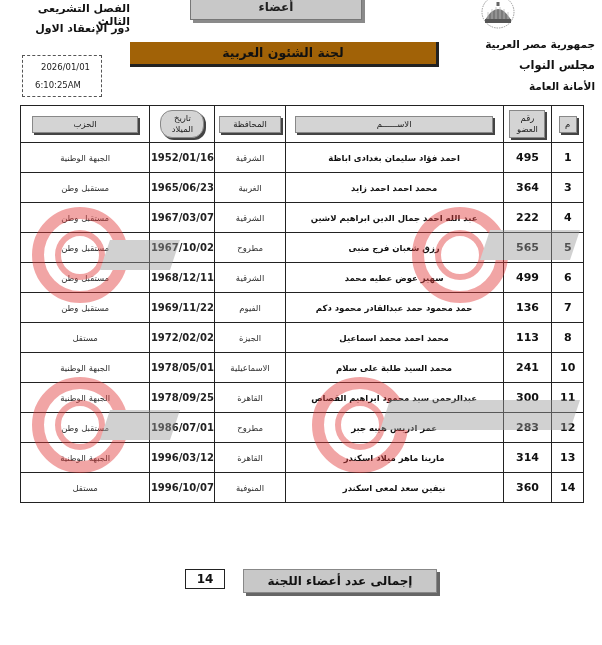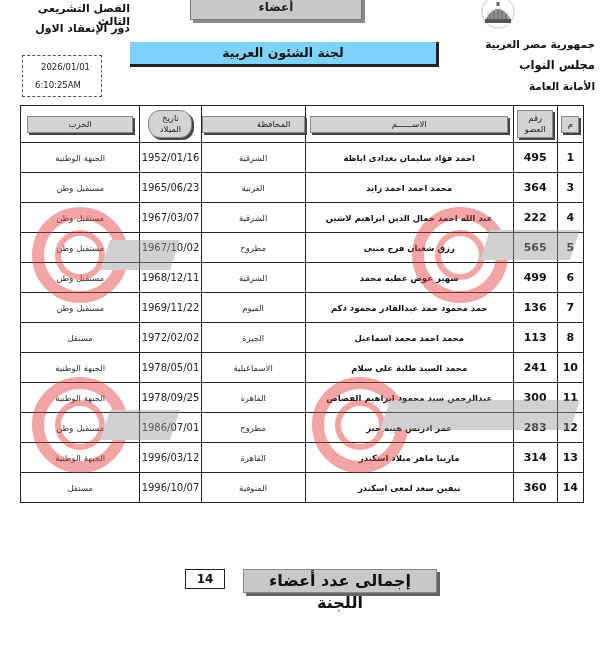--- a/index.html
+++ b/index.html
@@ -18,21 +18,21 @@
   .datebox .d2 { position:absolute; left:12px; top:24px; }
 
   
   .banner {
     position:absolute; background:#c8c8c8; border:1px solid #777;
     text-align:center; font-weight:bold; direction:rtl; color:#222;
   }
   .banner.members { left:190px; top:-6px; width:170px; height:24px; line-height:24px; font-size:12px; box-shadow:3px 3px 0 #8a8a8a; }
   .committee-wrap {
     position:absolute; left:130px; top:42px; width:306px; height:22px;
-    background:#7dd3fc; border-right:3px solid #222; border-bottom:3px solid #222;
+    background:#a16207; border-right:3px solid #222; border-bottom:3px solid #222;
     text-align:center; line-height:22px; font-size:12.5px; font-weight:bold; direction:rtl;
   }
 
   
   .logo { position:absolute; left:480px; top:0px; width:36px; height:30px; }
   .rh { position:absolute; left:445px; width:150px; text-align:right; font-size:10.5px; font-weight:bold; direction:rtl; }
 
   
   .tbl { position:absolute; left:20px; top:105px; width:564px; border:1px solid #222; border-collapse:collapse; }
   .tbl td, .tbl th { border:1px solid #222; padding:0; text-align:center; vertical-align:middle; }
@@ -40,32 +40,32 @@
   .tbl td { height:29px; }
   .hdrbtn {
     display:inline-block; background:#d4d4d4; border:1px solid #888;
     box-shadow:2px 2px 0 #444; font-size:8.5px; color:#222; direction:rtl;
     line-height:11px; padding:2px 0;
   }
   .c-num { width:30px; font-weight:bold; font-size:11px; }
   .c-mid { width:47px; font-weight:bold; font-size:11px; }
   .c-name { width:213px; font-size:8.5px; font-weight:bold; direction:rtl; }
   .c-gov { width:68px; font-size:8.5px; color:#333; direction:rtl; }
-  .c-dob { width:62px; font-size:10px; color:#222; }
+  .c-dob { width:62px; font-size:10px; color:#222;font-weight:bold; }
   .c-party { width:126px; font-size:8.5px; color:#333; direction:rtl; }
 
   
   .total-box {
     position:absolute; left:185px; top:569px; width:38px; height:18px;
     border:1.5px solid #222; text-align:center; line-height:18px; font-size:12px; font-weight:bold; background:#fff;
   }
   .total-label {
     position:absolute; left:243px; top:569px; width:192px; height:22px;
     background:#c8c8c8; border:1px solid #888; box-shadow:3px 3px 0 #666;
-    text-align:center; line-height:22px; font-size:16px; font-weight:bold; direction:rtl;
+    text-align:center; line-height:22px; font-size:12px; font-weight:bold; direction:rtl;
   }
 
   
   .wm { position:absolute; pointer-events:none; opacity:0.45; }
 </style>
 </head>
 <body>
 
 <div class="term-line" style="top:2px;">الفصل التشريعى الثالث</div>
 <div class="term-line" style="top:22px;">دور الإنعقاد الاول</div>
@@ -94,21 +94,21 @@
       <th class="c-party">
         <span class="hdrbtn" style="width:104px;">الحزب</span>
       </th>
       <th class="c-dob">
         <span class="hdrbtn" style="width:42px;border-radius:12px;">
           <span>تاريخ</span><br>
           <span>الميلاد</span>
         </span>
       </th>
       <th class="c-gov">
-        <span class="hdrbtn" style="width:60px;padding-left:41px;">المحافظة</span>
+        <span class="hdrbtn" style="width:60px;">المحافظة</span>
       </th>
       <th class="c-name">
         <span class="hdrbtn" style="width:196px;">الاســــــم</span>
       </th>
       <th class="c-mid">
         <span class="hdrbtn" style="width:34px;">
           <span>رقم</span><br>
           <span>العضو</span>
         </span>
       </th>

